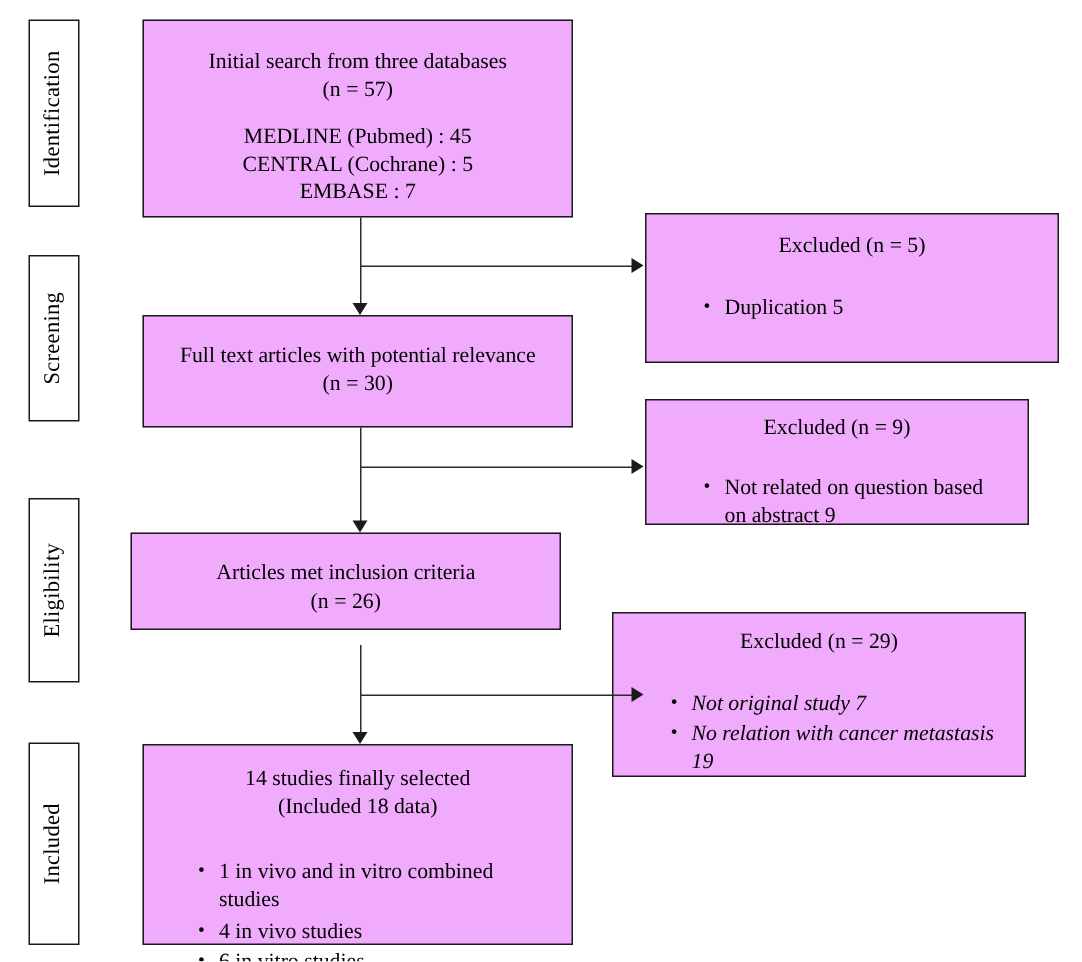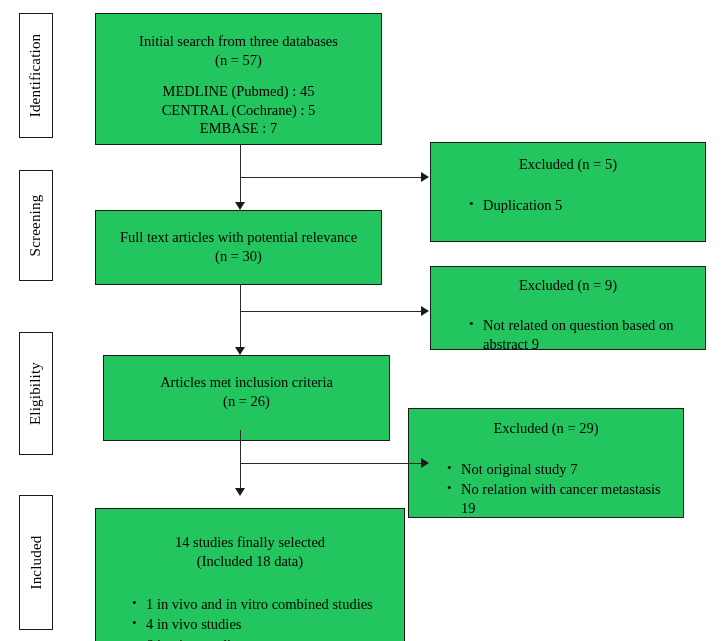--- a/index.html
+++ b/index.html
@@ -32,21 +32,21 @@
     white-space: nowrap;
     font-size: 15px;
     letter-spacing: 0.2px;
     line-height: 1;
   }
 
   
   .box {
     position: absolute;
     border: 1.6px solid #1a1a1a;
-    background: #22c55e;
+    background: #f0abfc;
     box-sizing: border-box;
   }
   .box-center {
     text-align: center;
     font-size: 14.5px;
     line-height: 1.28;
   }
   .box-title {
     text-align: center;
     font-size: 14.5px;
@@ -129,56 +129,56 @@
     <div class="box-center">MEDLINE (Pubmed) : 45</div>
     <div class="box-center">CENTRAL (Cochrane) : 5</div>
     <div class="box-center">EMBASE : 7</div>
   </div>
 
   <div class="box" style="left:95px; top:210px; width:287px; height:75px; padding:17px 8px 0 8px;">
     <div class="box-center">Full text articles with potential relevance</div>
     <div class="box-center">(n = 30)</div>
   </div>
 
-  <div class="box" style="left:103px; top:355px; width:287px; height:86px; padding:17px 8px 0 8px;">
+  <div class="box" style="left:87px; top:355px; width:287px; height:65px; padding:17px 8px 0 8px;">
     <div class="box-center">Articles met inclusion criteria</div>
     <div class="box-center">(n = 26)</div>
   </div>
 
-  <div class="box" style="left:95px; top:508px; width:310px; height:134px; padding:24px 8px 0 8px;">
+  <div class="box" style="left:95px; top:496px; width:287px; height:134px; padding:13px 8px 0 8px;">
     <div class="box-center">14 studies finally selected</div>
     <div class="box-center">(Included 18 data)</div>
     <div class="spacer-line"></div>
     <ul class="bullets" style="padding-left:10px;">
       <li>1 in vivo and in vitro combined studies</li>
       <li>4 in vivo studies</li>
       <li>6 in vitro studies</li>
     </ul>
   </div>
 
   <div class="box" style="left:430px; top:142px; width:276px; height:100px; padding:12px 8px 0 8px;">
     <div class="box-title">Excluded (n = 5)</div>
     <div style="height:10px;"></div>
     <ul class="bullets" style="padding-left:12px;">
       <li>Duplication 5</li>
     </ul>
   </div>
 
-  <div class="box" style="left:430px; top:266px; width:276px; height:84px; padding:9px 8px 0 8px;">
+  <div class="box" style="left:430px; top:266px; width:256px; height:84px; padding:9px 8px 0 8px;">
     <div class="box-title">Excluded (n = 9)</div>
     <div style="height:9px;"></div>
     <ul class="bullets" style="padding-left:12px;">
       <li>Not related on question based on abstract 9</li>
     </ul>
   </div>
 
   <div class="box" style="left:408px; top:408px; width:276px; height:110px; padding:10px 8px 0 8px;">
     <div class="box-title">Excluded (n = 29)</div>
     <div style="height:10px;"></div>
-    <ul class="bullets" style="padding-left:12px;">
+    <ul class="bullets" style="padding-left:12px;font-style:italic;">
       <li>Not original study 7</li>
       <li>No relation with cancer metastasis 19</li>
     </ul>
   </div>
 
   <div class="vline" style="left:240px; top:145px; height:58px;"></div>
   <div class="arrow-down" style="left:235px; top:202px;"></div>
 
   <div class="hline" style="left:240px; top:177px; width:182px;"></div>
   <div class="arrow-right" style="left:421px; top:172px;"></div>

